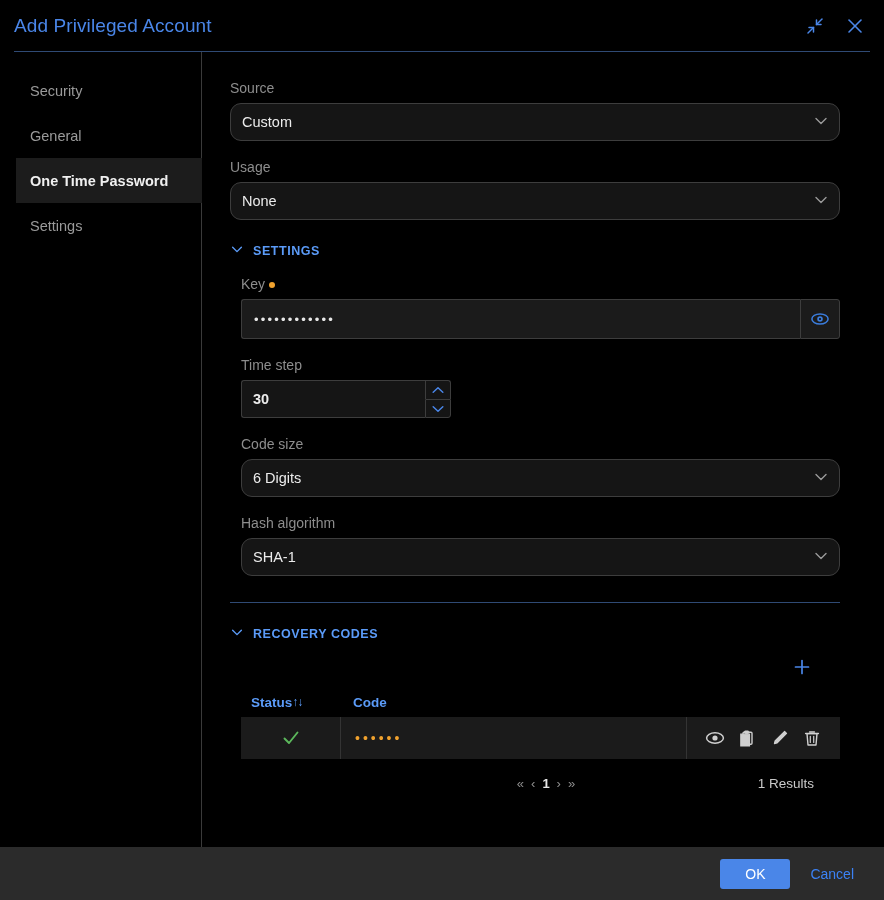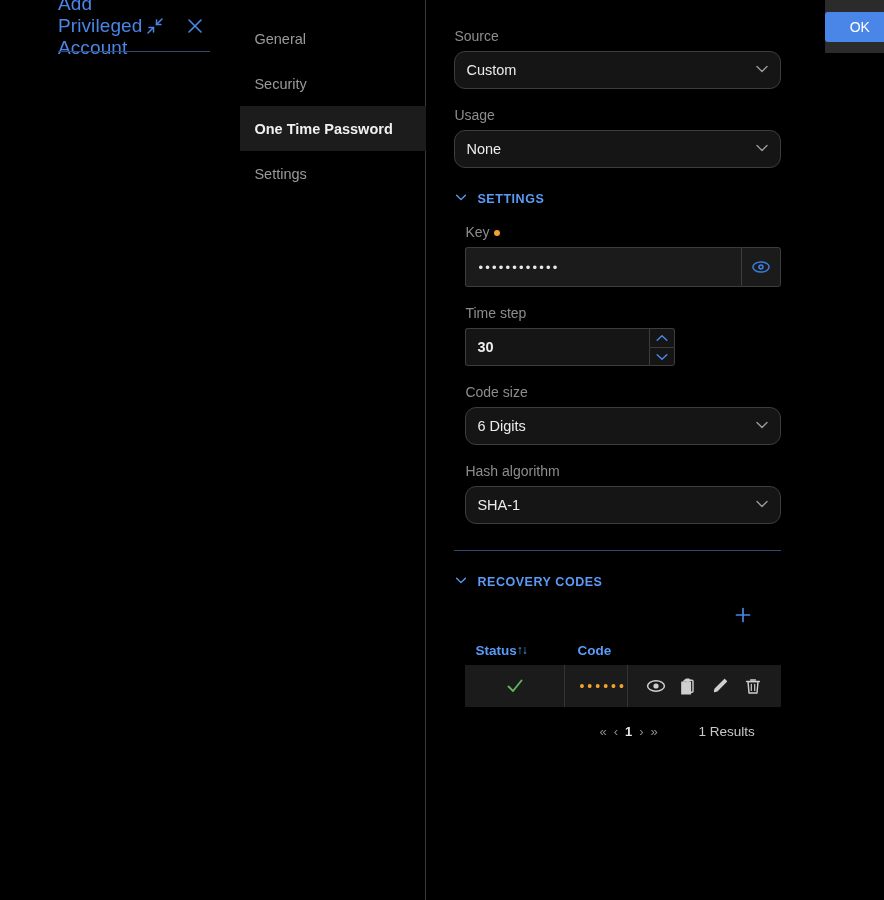--- a/index.html
+++ b/index.html
@@ -2,21 +2,21 @@
 <html><head>
 <meta charset="utf-8">
 <style>
   * { box-sizing: border-box; margin: 0; padding: 0; }
   html, body {
     width: 884px; height: 900px;
     background: #000000;
     font-family: "Liberation Sans", sans-serif;
     overflow: hidden;
   }
-  .dialog { position: relative; width: 884px; height: 900px; background: #000; display: flex; flex-direction: row; padding-left: 44px; }
+  .dialog { position: relative; width: 884px; height: 900px; background: #000; display: flex; flex-direction: column; }
 
   
   .titlebar {
     height: 52px; flex: 0 0 52px;
     display: flex; align-items: center;
     padding: 0 16px 0 14px;
     position: relative;
   }
   .title-text {
     font-size: 19px; color: #4a86e8; letter-spacing: .1px; font-weight: 400;
@@ -162,24 +162,24 @@
         </svg>
       </div>
     </div>
     <div class="title-rule"></div>
   </div>
 
   <div class="body">
 
     <div class="sidebar">
       <div class="nav-item">
+        <span>Security</span>
+      </div>
+      <div class="nav-item">
         <span>General</span>
-      </div>
-      <div class="nav-item">
-        <span>Security</span>
       </div>
       <div class="nav-item active">
         <span>One Time Password</span>
       </div>
       <div class="nav-item">
         <span>Settings</span>
       </div>
     </div>
 
     <div class="content">

